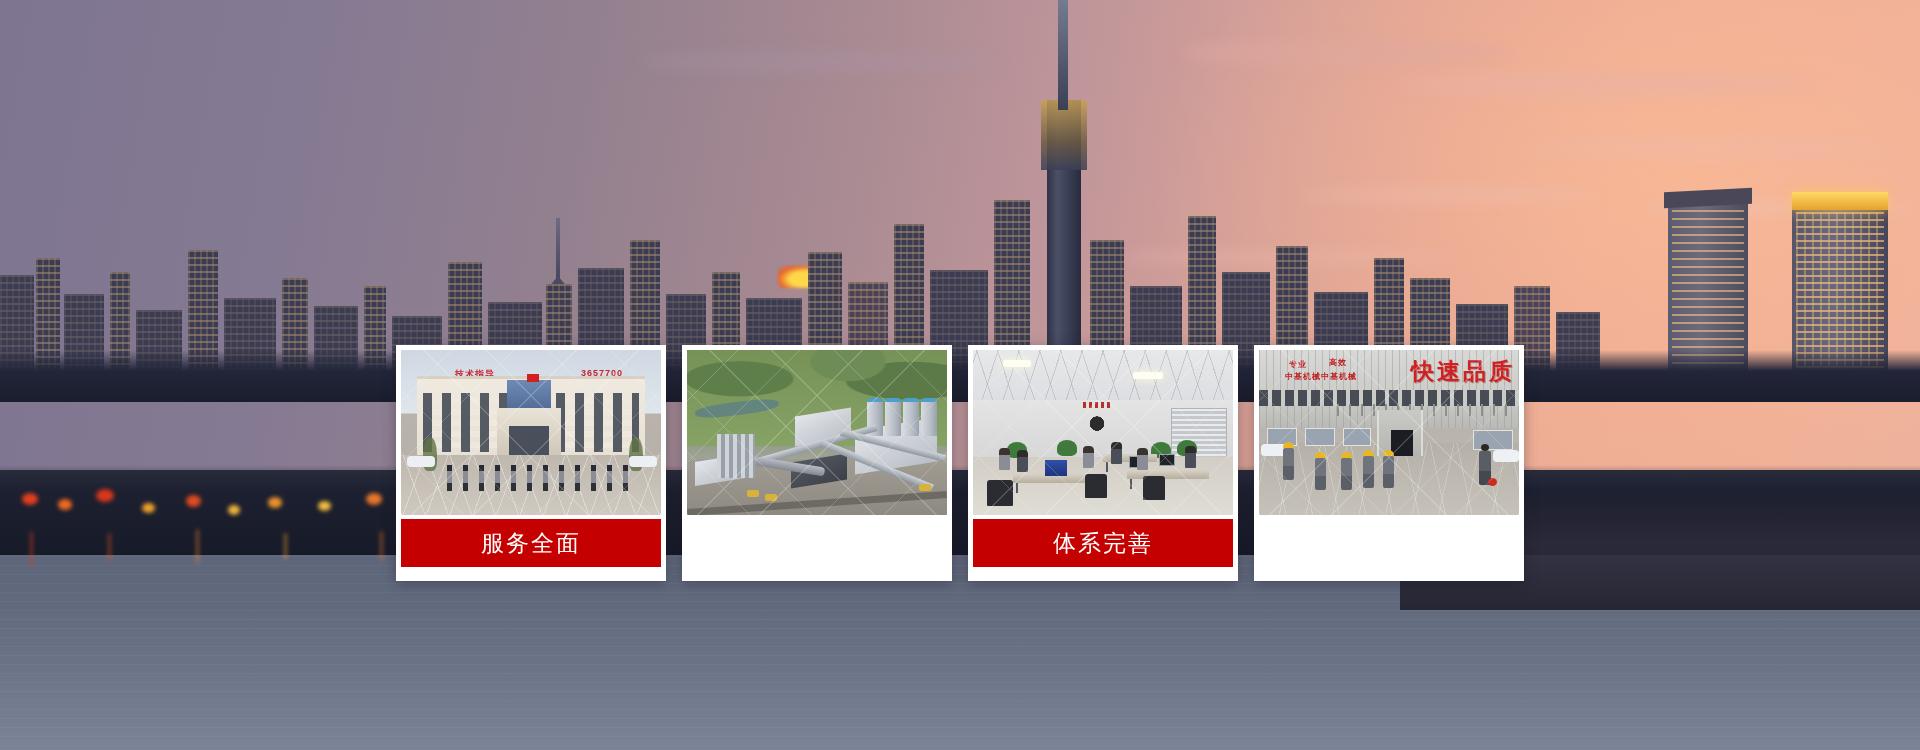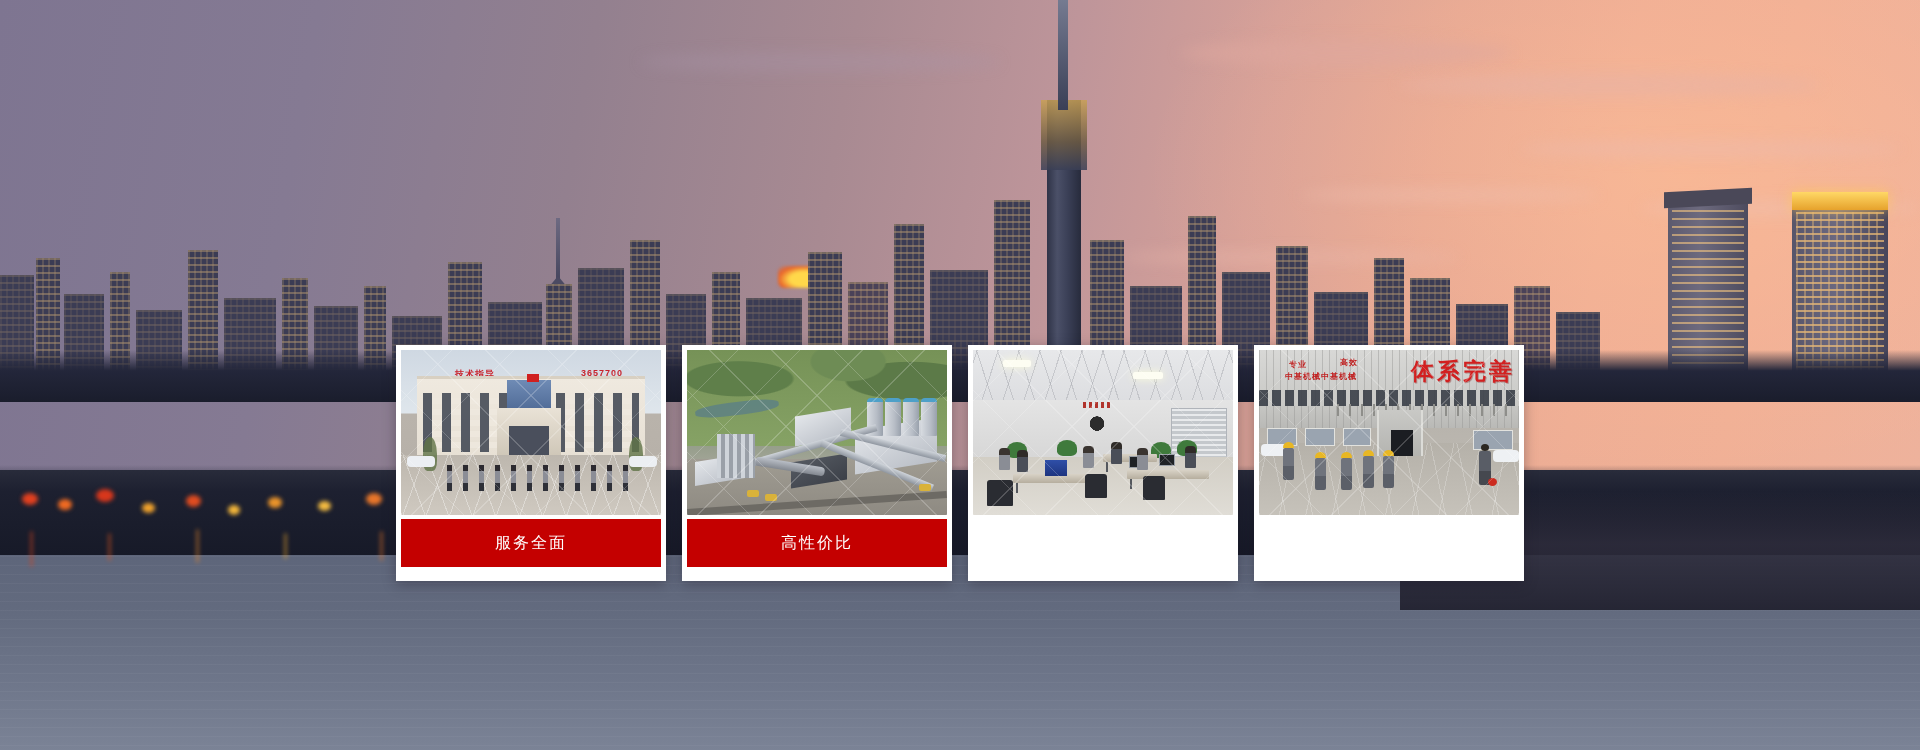--- a/index.html
+++ b/index.html
@@ -129,21 +129,21 @@
   }
   .card-photo{
     width:260px; height:165px;
     position:relative; overflow:hidden;
     background:#9aa2ad;
   }
   .card-cap{
     height:48px;
     background:#c40000;
     display:flex; align-items:center; justify-content:center;
-    color:#fff; font-size:16px; letter-spacing:2px;
+    color:#fff; font-size:23px; letter-spacing:2px;
     margin:4px 0 14px 0;
   }
   
   .wm{
     position:absolute; inset:0; pointer-events:none; opacity:.30;
     background-image:
       repeating-linear-gradient(45deg, rgba(255,255,255,.65) 0 1px, transparent 1px 44px),
       repeating-linear-gradient(-45deg, rgba(255,255,255,.65) 0 1px, transparent 1px 44px);
   }
 
@@ -509,21 +509,20 @@
         <div class="conveyor" style="left:130px;top:112px;width:120px;transform:rotate(22deg);"></div>
         <div class="conveyor" style="left:152px;top:92px;width:108px;transform:rotate(14deg);"></div>
         <div style="position:absolute;left:30px;top:84px;width:38px;height:44px;background:repeating-linear-gradient(to right,#cfd4da 0 4px,#9aa0a8 4px 8px);"></div>
         <div style="position:absolute;left:68px;top:112px;width:70px;height:9px;background:linear-gradient(to bottom,#b9bec6,#82878f);transform:rotate(9deg);border-radius:4px;"></div>
         <div class="road" style="left:0;top:150px;width:260px;height:7px;transform:rotate(-4deg);"></div>
         <div class="machine" style="left:60px;top:140px;"></div>
         <div class="machine" style="left:78px;top:144px;"></div>
         <div class="machine" style="left:232px;top:134px;"></div>
         <div class="wm"></div>
       </div>
-      <div class="card-cap">高性价比</div>
     </div>
 
     <div class="card">
       <div class="card-photo p3">
         <div class="ceiling"></div>
         <div class="lamp" style="left:30px;top:10px;width:28px;height:7px;"></div>
         <div class="lamp" style="left:160px;top:22px;width:30px;height:7px;"></div>
         <div class="wall"></div>
         <div class="wallsign"></div>
         <div class="blind"></div>
@@ -542,28 +541,29 @@
         <div class="chair" style="left:112px;top:124px;width:22px;height:24px;"></div>
         <div class="chair" style="left:170px;top:126px;width:22px;height:24px;"></div>
         <div class="emp" style="left:26px;top:98px;"></div>
         <div class="emp d" style="left:44px;top:100px;"></div>
         <div class="emp" style="left:110px;top:96px;"></div>
         <div class="emp d" style="left:138px;top:92px;"></div>
         <div class="emp" style="left:164px;top:98px;"></div>
         <div class="emp d" style="left:212px;top:96px;"></div>
         <div class="wm"></div>
       </div>
+      <div class="card-cap">体系完善</div>
     </div>
 
     <div class="card">
       <div class="card-photo p4">
         <div class="facade"></div>
-        <div class="bigred">体系完善</div>
+        <div class="bigred">快速品质</div>
         <div class="smred" style="left:30px;top:10px;">专业</div>
-        <div class="smred" style="left:81px;top:8px;">高效</div>
+        <div class="smred" style="left:70px;top:8px;">高效</div>
         <div class="smred" style="left:26px;top:22px;">中基机械</div>
         <div class="smred" style="left:62px;top:22px;">中基机械</div>
         <div class="bandwin"></div>
         <div class="tiles"></div>
         <div class="yard"></div>
         <div class="door"></div>
         <div class="win" style="left:8px;top:78px;width:30px;height:18px;"></div>
         <div class="win" style="left:46px;top:78px;width:30px;height:18px;"></div>
         <div class="win" style="left:84px;top:78px;width:28px;height:18px;"></div>
         <div class="win" style="left:214px;top:80px;width:40px;height:20px;"></div>

